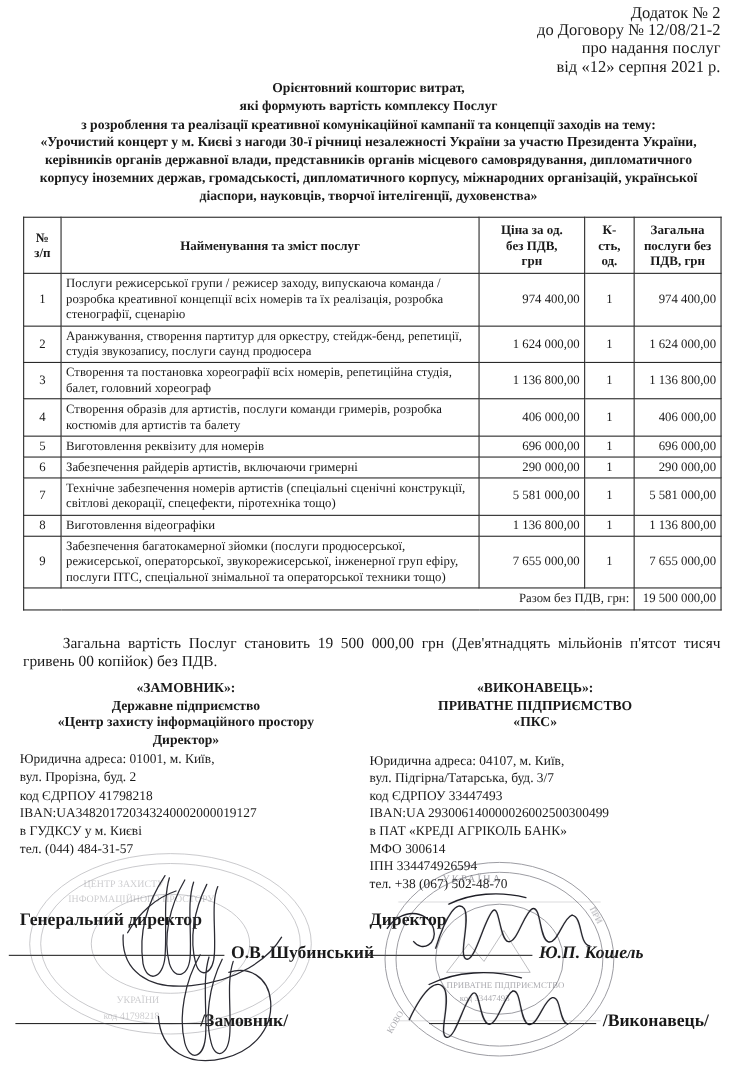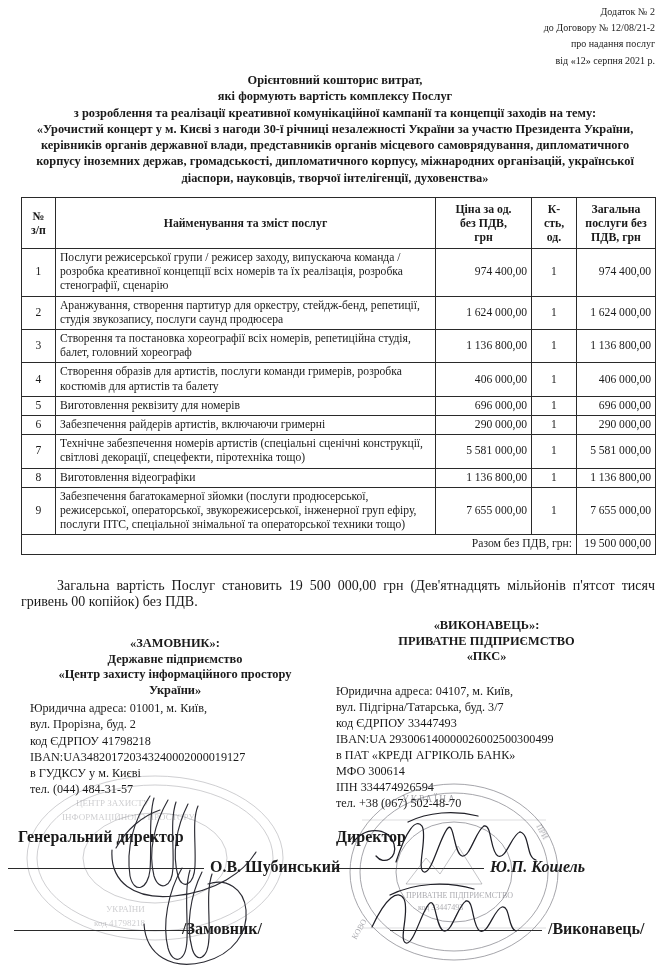--- a/index.html
+++ b/index.html
@@ -23,21 +23,21 @@
     height: 973px;
     padding: 0;
   }
 
   
   .doc-header {
     position: absolute;
     top: 4px;
     right: 12px;
     text-align: right;
-    font-size: 10px;
+    font-size: 15px;
     line-height: 16.2px;
   }
   .doc-header div { white-space: nowrap; }
 
   
   .title-block {
     position: absolute;
     top: 72px;
     left: 20px;
     width: 630px;
@@ -112,21 +112,21 @@
     top: 618px;
     left: 0;
     width: 667px;
     display: flex;
   }
   .party {
     box-sizing: border-box;
     font-size: 12.2px;
     line-height: 16.1px;
   }
-  .party-left  { width: 330px; padding-left: 30px; margin-top: 18px; }
+  .party-left  { width: 330px; padding-left: 18px; }
   .party-right { width: 337px; padding-left: 6px; }
 
   .party-head {
     text-align: center;
     font-weight: bold;
     font-size: 12.4px;
     line-height: 15.6px;
   }
   .party-left .party-head { padding-right: 10px; }
   .party-right .party-head { padding-right: 30px; }
@@ -306,21 +306,21 @@
 
   <div class="summary">Загальна вартість Послуг становить 19 500 000,00 грн (Дев'ятнадцять мільйонів п'ятсот тисяч гривень 00 копійок) без ПДВ.</div>
 
   <div class="parties">
 
     <div class="party party-left">
       <div class="party-head">
         <div>«ЗАМОВНИК»:</div>
         <div>Державне підприємство</div>
         <div>«Центр захисту інформаційного простору</div>
-        <div>України»</div>
+        <div>Директор»</div>
       </div>
       <div class="party-details">
         <div>Юридична адреса:  01001, м. Київ,</div>
         <div>вул. Прорізна, буд. 2</div>
         <div>код ЄДРПОУ 41798218</div>
         <div>IBAN:UA348201720343240002000019127</div>
         <div>в ГУДКСУ у м. Києві</div>
         <div>тел. (044) 484-31-57</div>
       </div>
     </div>

